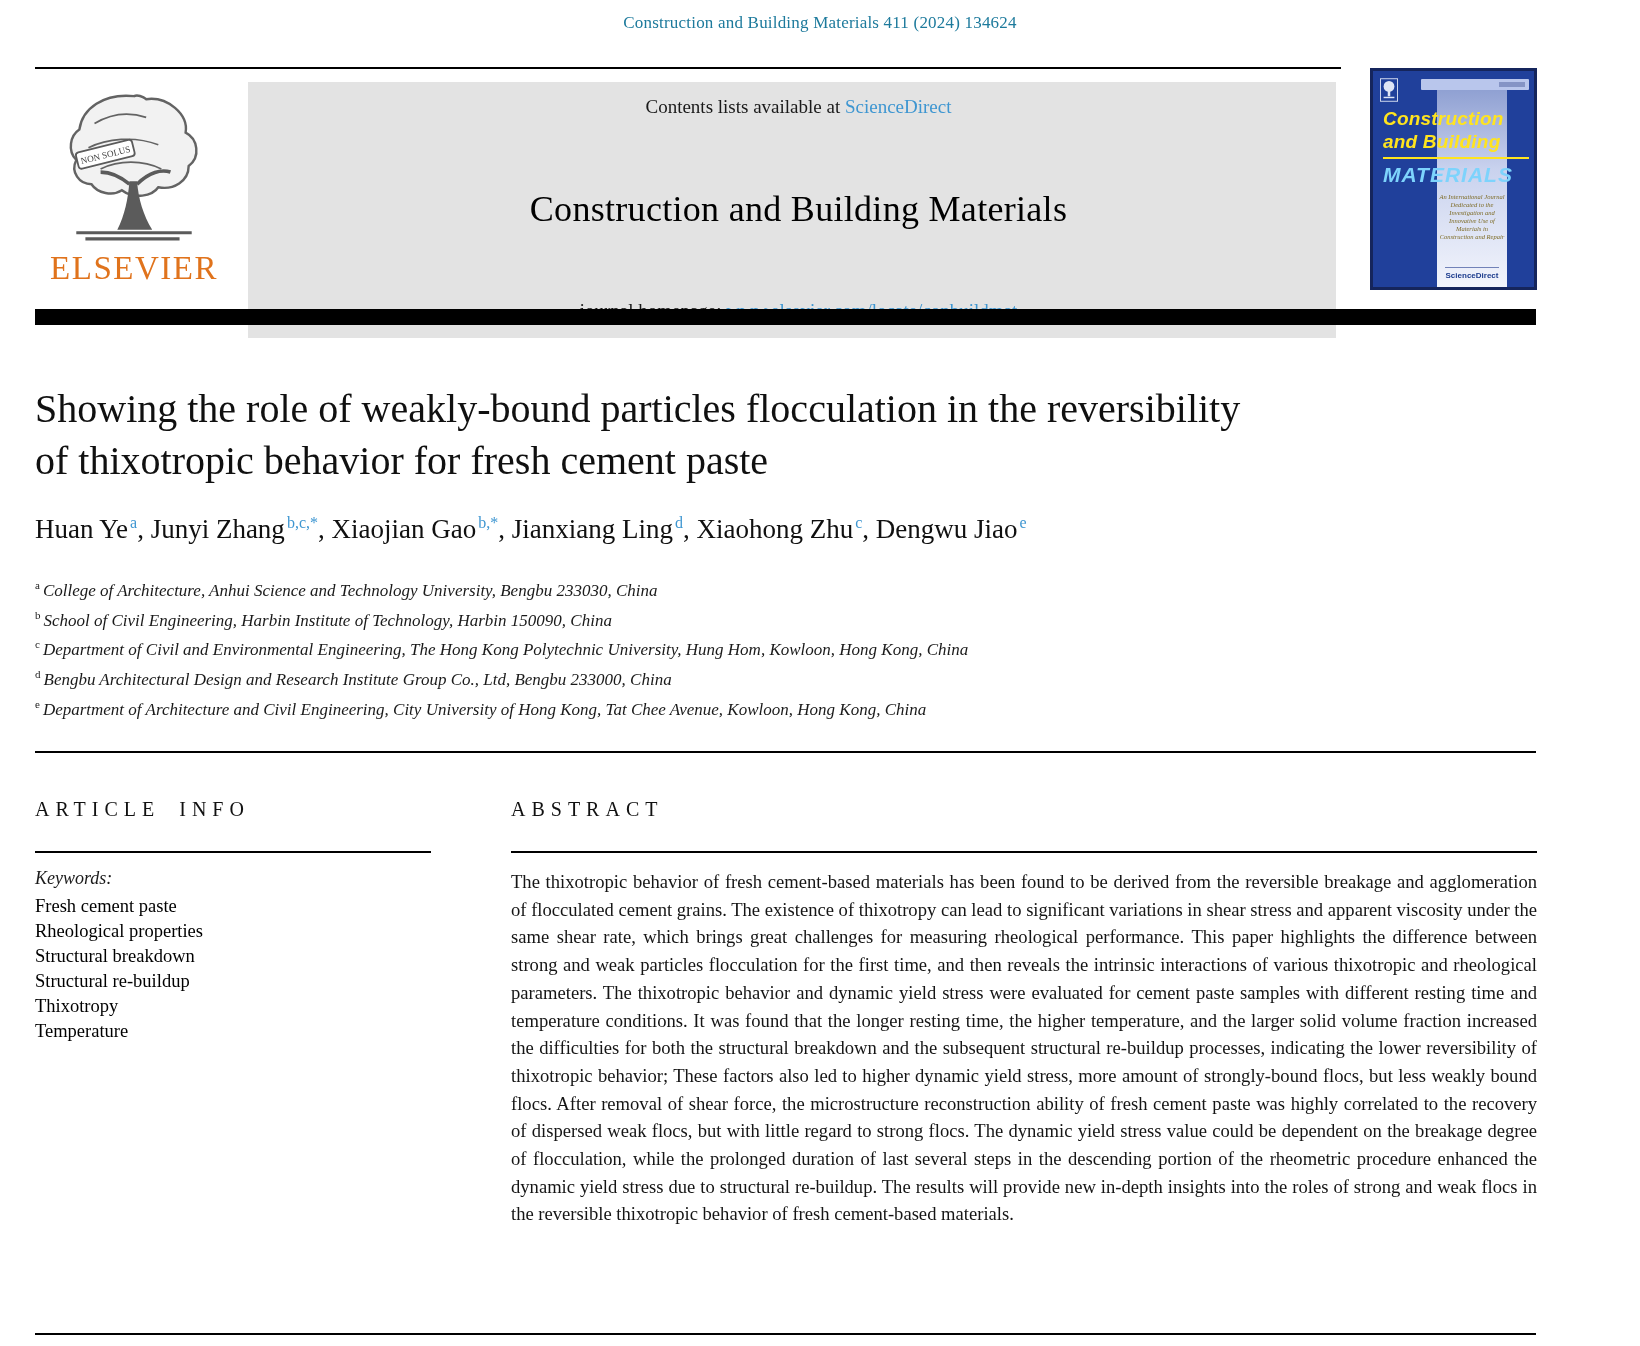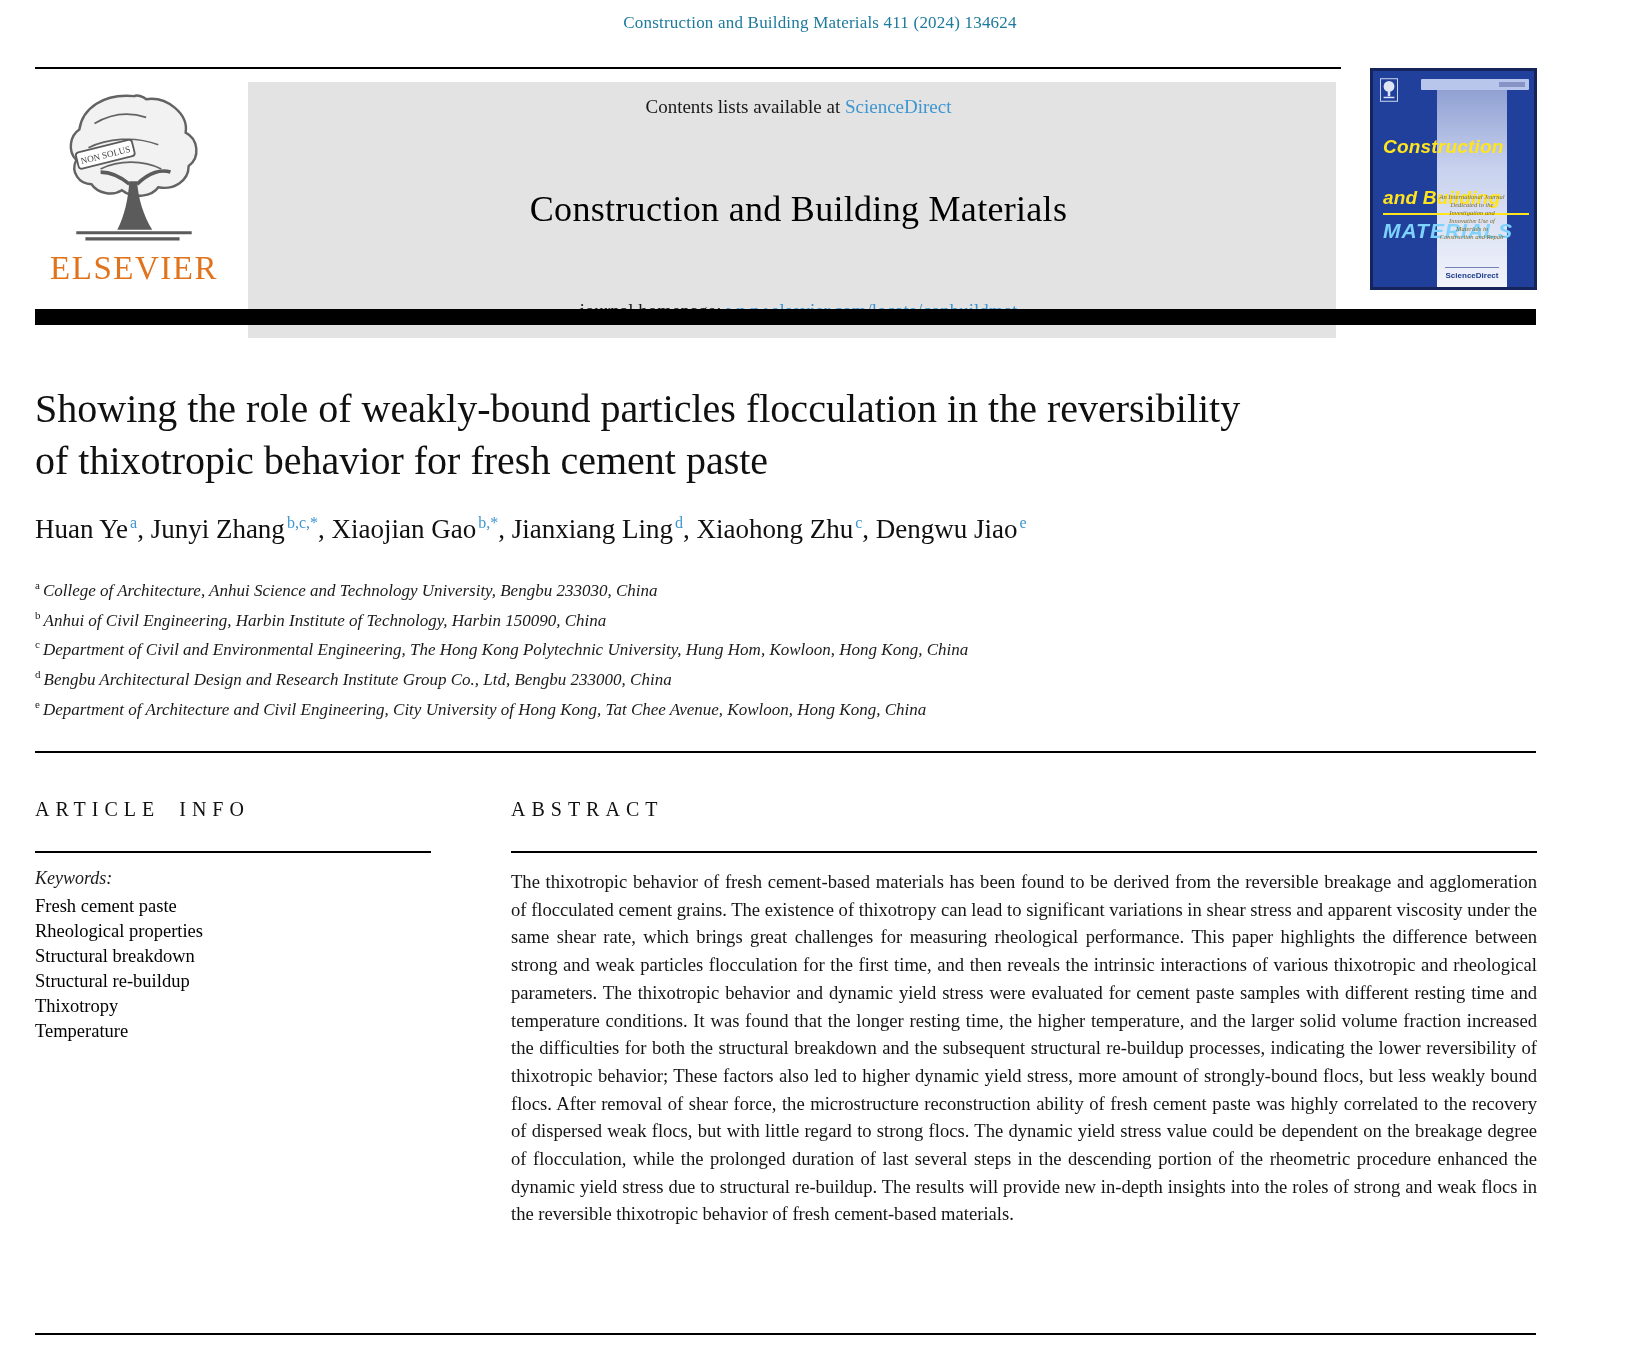--- a/index.html
+++ b/index.html
@@ -50,21 +50,21 @@
   .cover-issn-smudge {
     position:absolute; right:4px; top:3px; width:26px; height:5px; background:#6f7fb5; opacity:.7;
   }
   .cover-logo {
     position:absolute; left:6px; top:6px; width:20px; height:26px;
     display:flex; align-items:center; justify-content:center;
   }
   .cover-titles { position:absolute; left:10px; top:36px; width:150px; z-index:2; }
   .cover-t1, .cover-t2 {
     font-family:"Liberation Sans", sans-serif; font-style:italic; font-weight:bold;
-    font-size:19px; color:#ffe41e; line-height:23px; letter-spacing:0.2px;margin-top:28px;
+    font-size:19px; color:#ffe41e; line-height:23px; letter-spacing:0.2px;
   }
   .cover-underline { width:146px; height:2px; background:#ffe41e; margin:4px 0 4px 0; }
   .cover-t3 {
     font-family:"Liberation Sans", sans-serif; font-style:italic; font-weight:bold;
     font-size:21px; color:#7dd3fc; letter-spacing:1px; line-height:24px;
   }
   .cover-subtitle {
     position:absolute; left:66px; top:122px; width:66px; z-index:2;
     font-size:6.5px; line-height:8px; font-style:italic; color:#7d6b26; text-align:center;
   }
@@ -170,21 +170,21 @@
 
   <div class="article-title">
     <div>Showing the role of weakly-bound particles flocculation in the reversibility</div>
     <div>of thixotropic behavior for fresh cement paste</div>
   </div>
 
   <div class="authors"><span>Huan Ye</span><sup>a</sup><span>, </span><span>Junyi Zhang</span><sup>b,c,*</sup><span>, </span><span>Xiaojian Gao</span><sup>b,*</sup><span>, </span><span>Jianxiang Ling</span><sup>d</sup><span>, </span><span>Xiaohong Zhu</span><sup>c</sup><span>, </span><span>Dengwu Jiao</span><sup>e</sup></div>
 
   <div class="affiliations">
       <div class="affil-line"><sup>a</sup><span>College of Architecture, Anhui Science and Technology University, Bengbu 233030, China</span></div>
-      <div class="affil-line"><sup>b</sup><span>Anhui of Civil Engineering, Harbin Institute of Technology, Harbin 150090, China</span></div>
+      <div class="affil-line"><sup>b</sup><span>School of Civil Engineering, Harbin Institute of Technology, Harbin 150090, China</span></div>
       <div class="affil-line"><sup>c</sup><span>Department of Civil and Environmental Engineering, The Hong Kong Polytechnic University, Hung Hom, Kowloon, Hong Kong, China</span></div>
       <div class="affil-line"><sup>d</sup><span>Bengbu Architectural Design and Research Institute Group Co., Ltd, Bengbu 233000, China</span></div>
       <div class="affil-line"><sup>e</sup><span>Department of Architecture and Civil Engineering, City University of Hong Kong, Tat Chee Avenue, Kowloon, Hong Kong, China</span></div>
     </div>
 
   <div class="rule" style="left:35px; top:751px; width:1501px; height:2px;"></div>
 
   <div class="section-heading" style="left:35px; top:798px;">ARTICLE INFO</div>
   <div class="rule" style="left:35px; top:851px; width:396px; height:2px;"></div>
   <div class="keywords-label">Keywords:</div>

